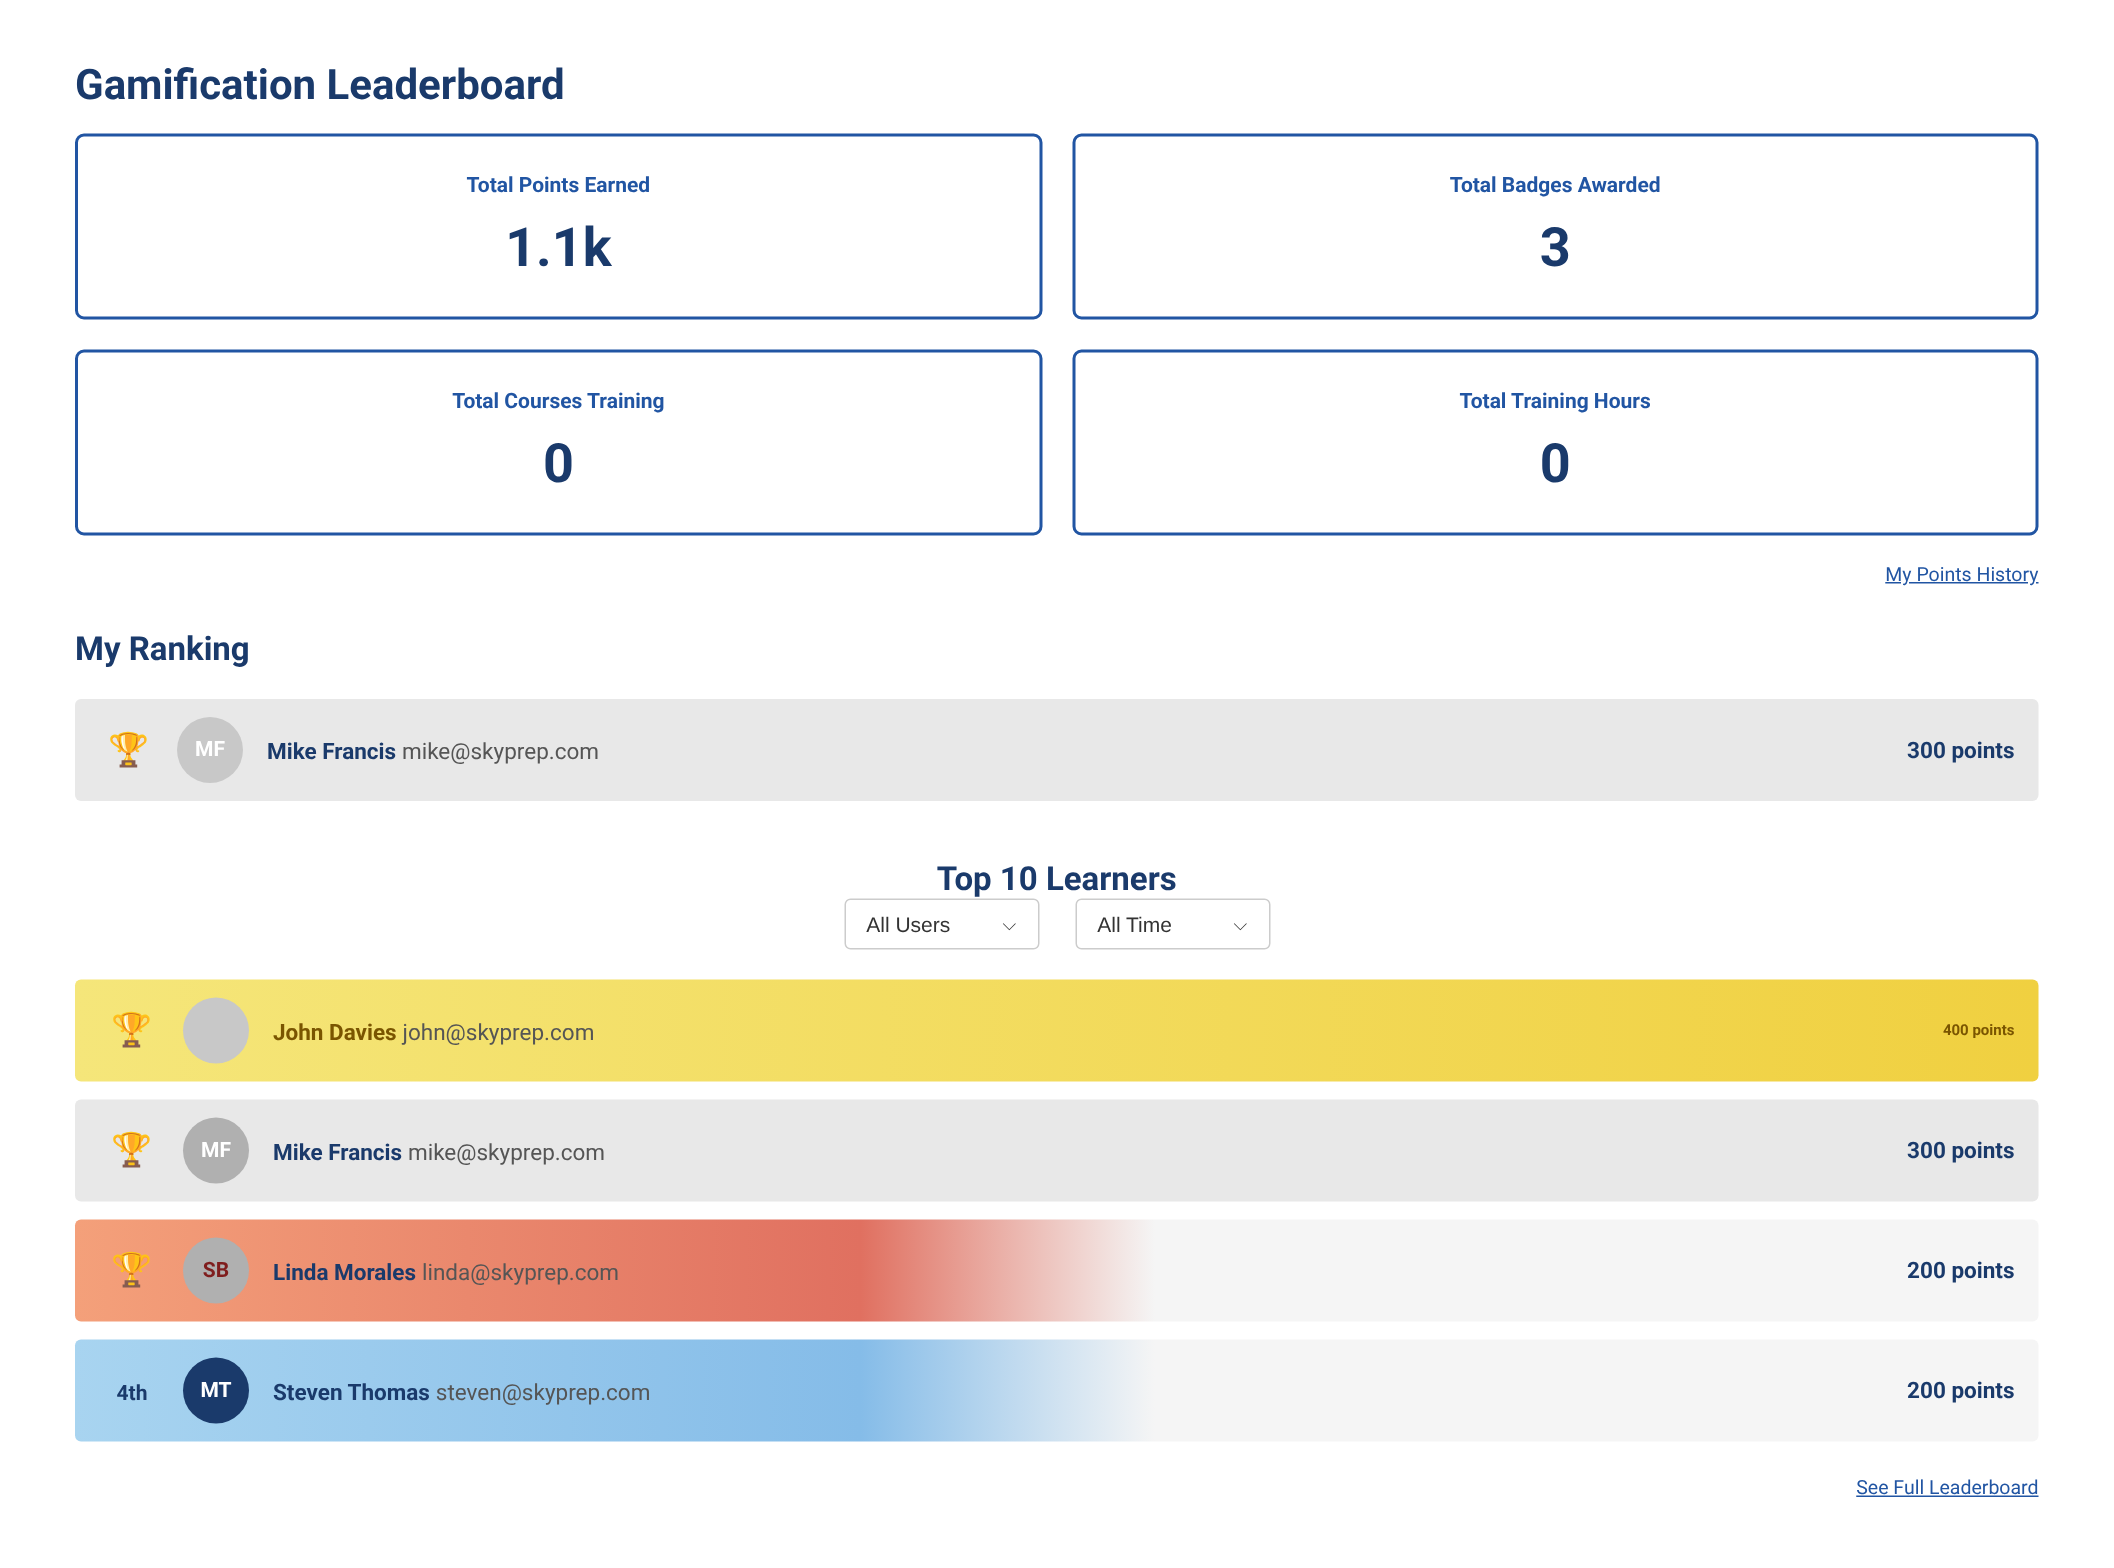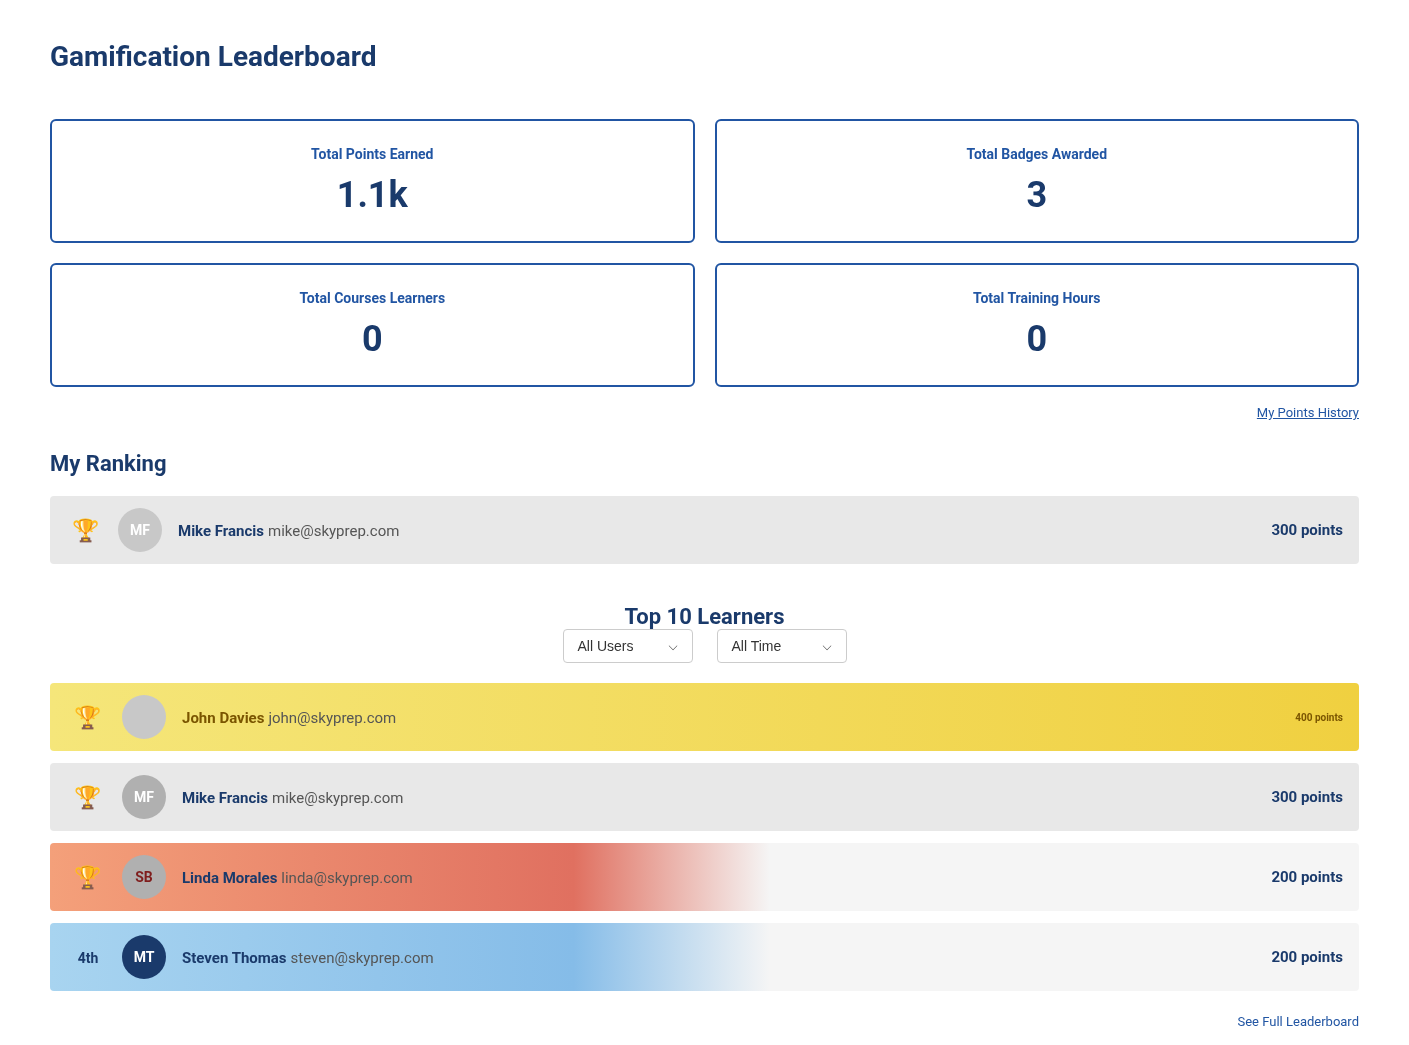--- a/index.html
+++ b/index.html
@@ -7,21 +7,21 @@
       font-family: -apple-system, BlinkMacSystemFont, 'Segoe UI', Roboto, sans-serif;
       background: #fff;
       color: #1a3a6b;
       padding: 40px 50px;
       max-width: 1409px;
     }
     .page-title {
       font-size: 28px;
       font-weight: 700;
       color: #1a3a6b;
-      margin-bottom: 46px;
+      margin-bottom: 16px;
     }
     .stats-grid {
       display: grid;
       grid-template-columns: repeat(2, 1fr);
       gap: 20px;
       margin-bottom: 15px;
     }
     .stat-card {
       border: 2px solid #2155a3;
       border-radius: 6px;
@@ -149,40 +149,41 @@
     }
     .trophy-gold { color: #d4a017; font-size: 22px; }
     .trophy-silver { color: #a0a0a0; font-size: 22px; }
     .trophy-bronze { color: #c87040; font-size: 22px; }
     .see-full-link {
       text-align: right;
       margin-top: 20px;
     }
     .see-full-link a {
       color: #2155a3;
+      text-decoration: underline;
       font-size: 13px;
       cursor: pointer;
     }
   </style>
 </head>
 <body>
 
 <h1 class="page-title">Gamification Leaderboard</h1>
 
 <div class="stats-grid">
 <div class="stat-card">
       <div class="stat-label">Total Points Earned</div>
       <div class="stat-value">1.1k</div>
     </div>
     <div class="stat-card">
       <div class="stat-label">Total Badges Awarded</div>
       <div class="stat-value">3</div>
     </div>
     <div class="stat-card">
-      <div class="stat-label">Total Courses Learners</div>
+      <div class="stat-label">Total Courses Training</div>
       <div class="stat-value">0</div>
     </div>
     <div class="stat-card">
       <div class="stat-label">Total Training Hours</div>
       <div class="stat-value">0</div>
     </div>
   </div>
 
 <div class="points-history-link">
   <a>My Points History</a>

